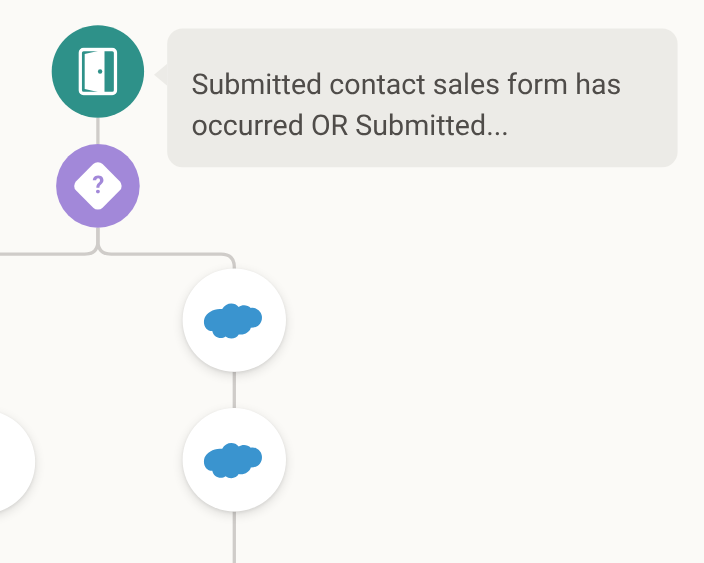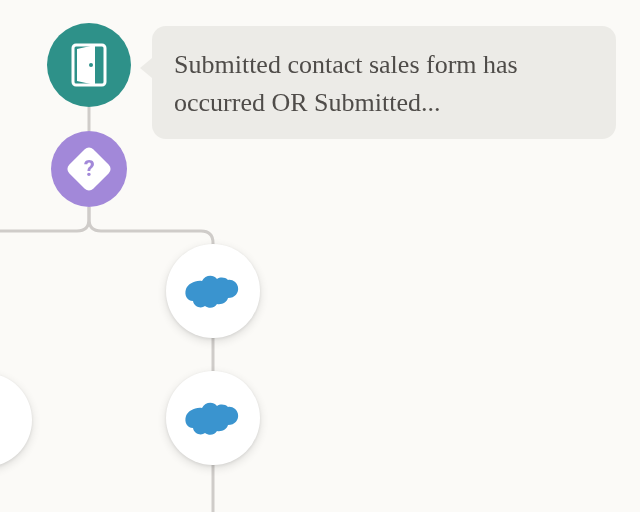--- a/index.html
+++ b/index.html
@@ -58,23 +58,22 @@
   }
 
   .tooltip{
     position:absolute;
     left:152px;top:26px;
     width:464px;
     background:var(--tooltip-bg);
     color:var(--text);
     font-size:26px;
     line-height:1.45;
-    padding:20px 22px 18px 22px;
+    padding:33px 22px 18px 22px;
     border-radius:14px;
-    font-family:Liberation Serif, serif;
   }
   .tooltip::before{
     content:"";
     position:absolute;
     left:-12px;top:32px;
     border-top:10px solid transparent;
     border-bottom:10px solid transparent;
     border-right:12px solid var(--tooltip-bg);
   }
 

